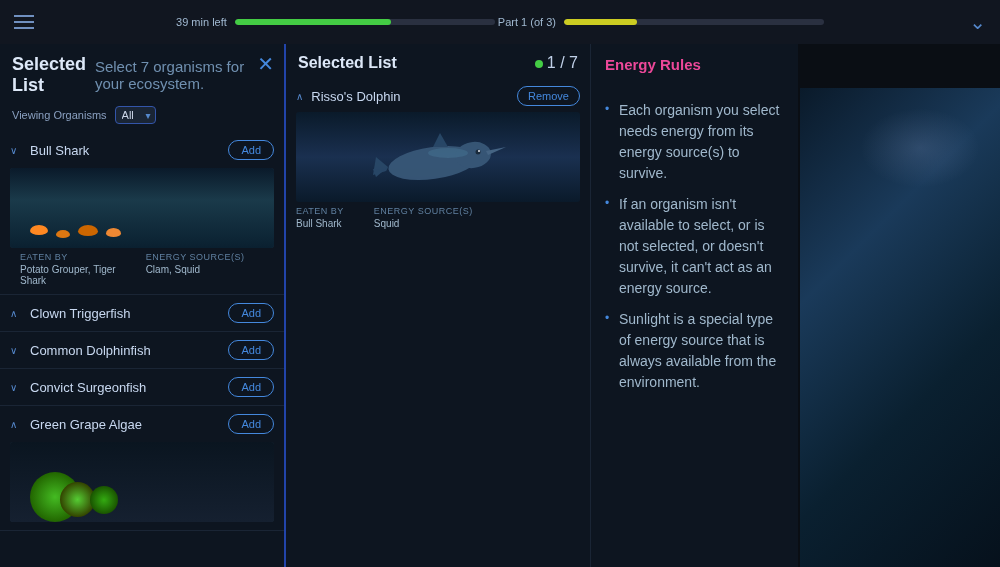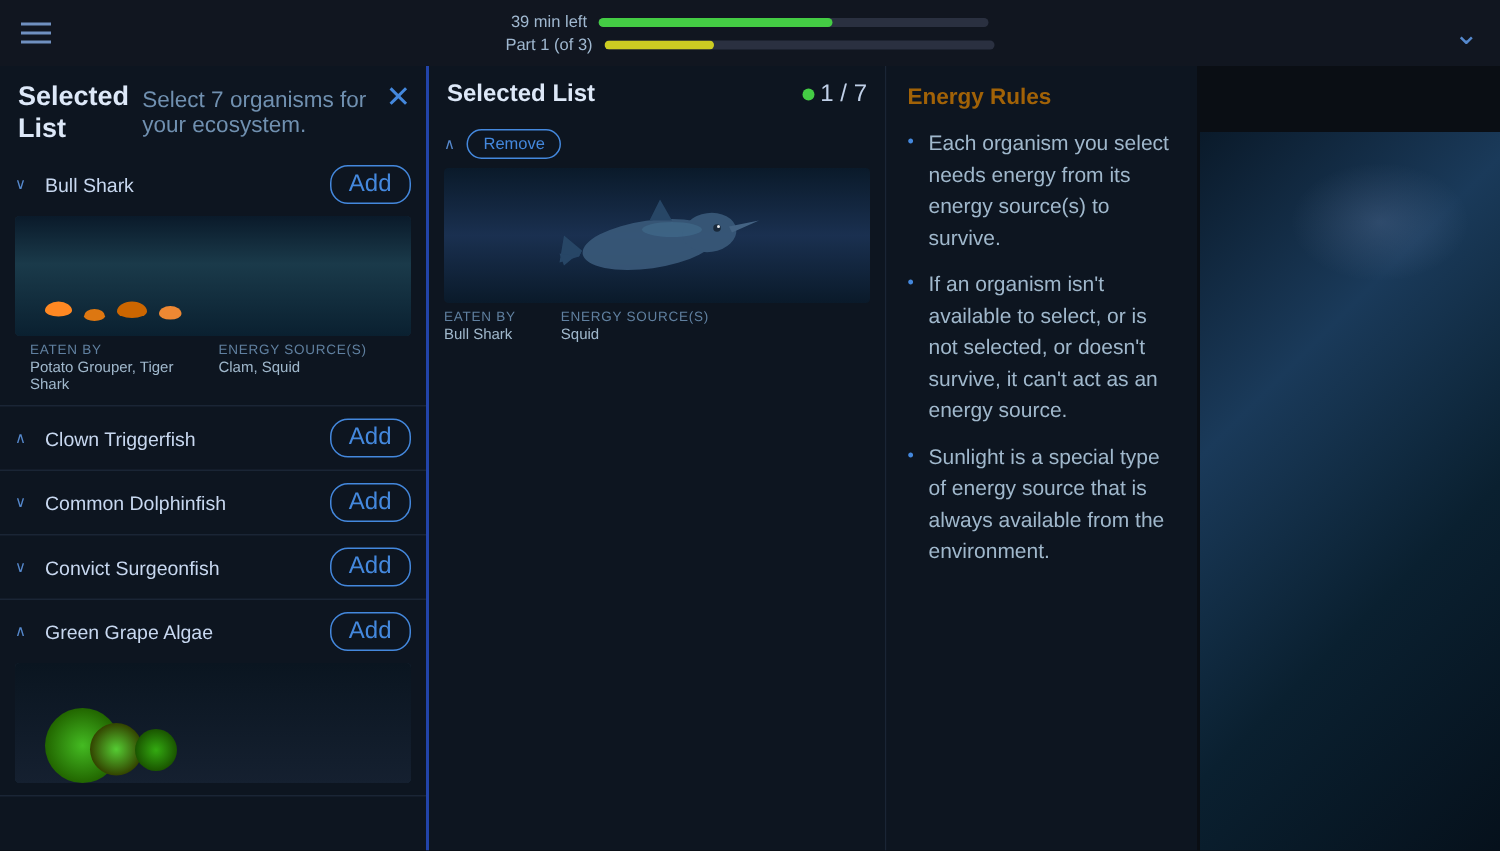--- a/index.html
+++ b/index.html
@@ -33,21 +33,21 @@
       cursor: pointer;
     }
     .hamburger span {
       display: block;
       width: 20px;
       height: 2px;
       background: #7090c0;
     }
     .top-center {
       display: flex;
-      flex-direction: column;
+      flex-direction: row;
       align-items: center;
       gap: 3px;
     }
     .timer-row, .part-row {
       display: flex;
       align-items: center;
       gap: 8px;
       font-size: 11px;
       color: #a0b8d0;
     }
@@ -179,21 +179,21 @@
     }
     .organism-name {
       flex: 1;
       font-size: 13px;
       color: #c8d8f0;
     }
     .add-btn {
       background: transparent;
       border: 1.5px solid #4488dd;
       color: #4488dd;
-      font-size: 16px;
+      font-size: 11px;
       padding: 3px 12px;
       border-radius: 12px;
       cursor: pointer;
     }
     .organism-image-area {
       padding: 0 10px 8px;
     }
     .organism-image-placeholder {
       width: 100%;
       height: 80px;
@@ -352,22 +352,22 @@
     
     .right-panel {
       width: 207px;
       background: #0d1520;
       padding: 12px 14px;
       overflow-y: auto;
     }
     .right-title {
       font-size: 15px;
       font-weight: bold;
-      color: #a16207;
-      margin-bottom: 12px;
+      color: #ec4899;
+      margin-bottom: 27px;
     }
     .energy-rules-list {
       list-style: none;
       padding: 0;
     }
     .energy-rules-list li {
       position: relative;
       padding-left: 14px;
       margin-bottom: 10px;
       font-size: 14px;
@@ -430,20 +430,29 @@
 
 <div class="main-content">
 
   <div class="left-panel">
     <div class="panel-header">
       <span class="panel-header-title">Selected List</span>
       <span class="panel-header-subtitle">Select 7 organisms for your ecosystem.</span>
       <button class="close-btn">✕</button>
     </div>
 
+    <div class="viewing-row">
+      <span>Viewing Organisms</span>
+      <div class="select-wrapper">
+        <select class="viewing-select">
+          <option>All</option>
+        </select>
+        <span class="select-arrow">▾</span>
+      </div>
+    </div>
 
     <div class="organisms-list">
 
       <div class="organism-item">
         <div class="organism-header">
           <span class="organism-chevron">∨</span>
           <span class="organism-name">Bull Shark</span>
           <button class="add-btn">Add</button>
         </div>
         <div class="organism-image-area">
@@ -520,20 +529,21 @@
       <span class="selected-count">
         <span class="green-dot"></span><span>1 / 7</span>
       </span>
     </div>
 
     <div class="selected-list-content">
 
       <div class="selected-item">
         <div class="selected-item-header">
           <span class="selected-chevron">∧</span>
+          <span class="selected-name">Risso's Dolphin</span>
           <button class="remove-btn">Remove</button>
         </div>
         <div class="selected-image-area">
           <div class="dolphin-scene">
             <svg class="dolphin-svg" width="140" height="65" viewBox="0 0 140 65">
 
               <ellipse cx="65" cy="38" rx="45" ry="16" fill="#3a5a7a" transform="rotate(-8, 65, 38)"></ellipse>
 
               <ellipse cx="105" cy="30" rx="18" ry="13" fill="#3a5a7a" transform="rotate(-8, 105, 30)"></ellipse>
 

